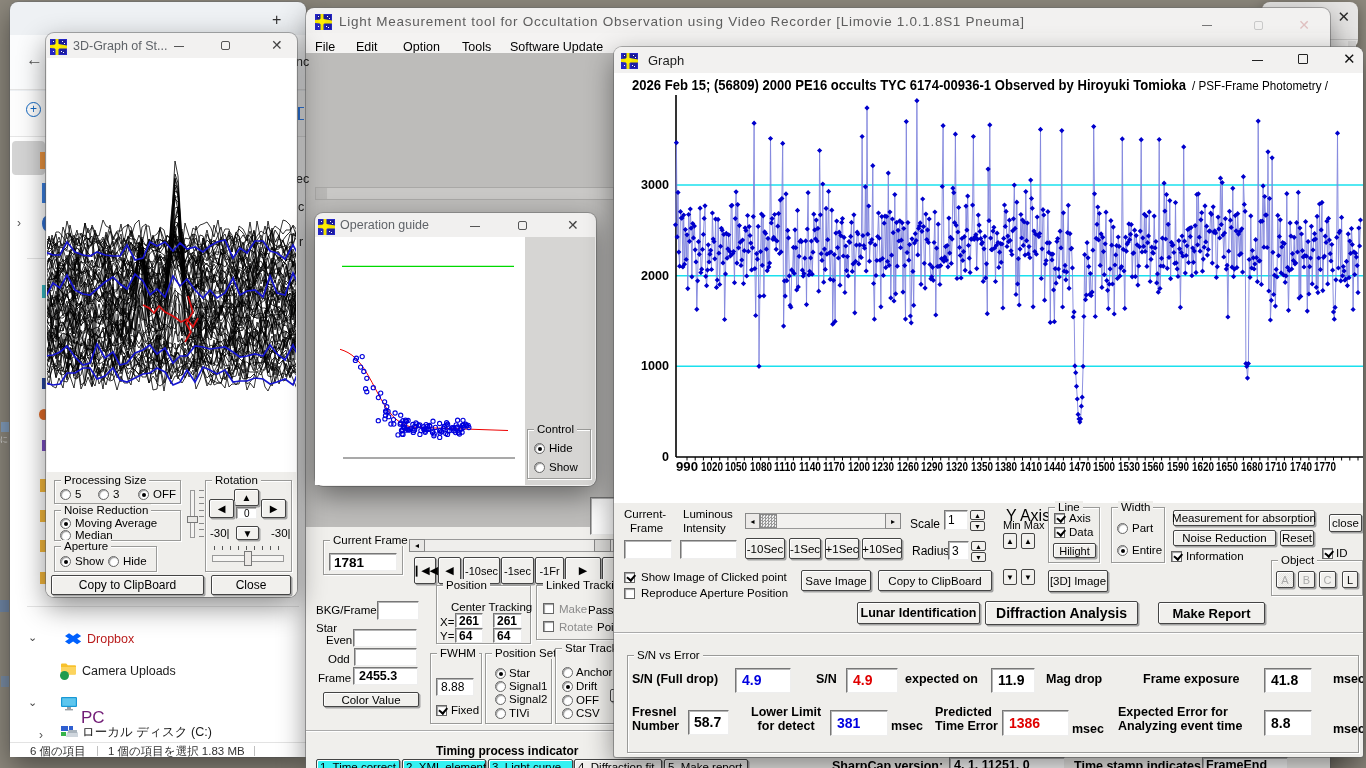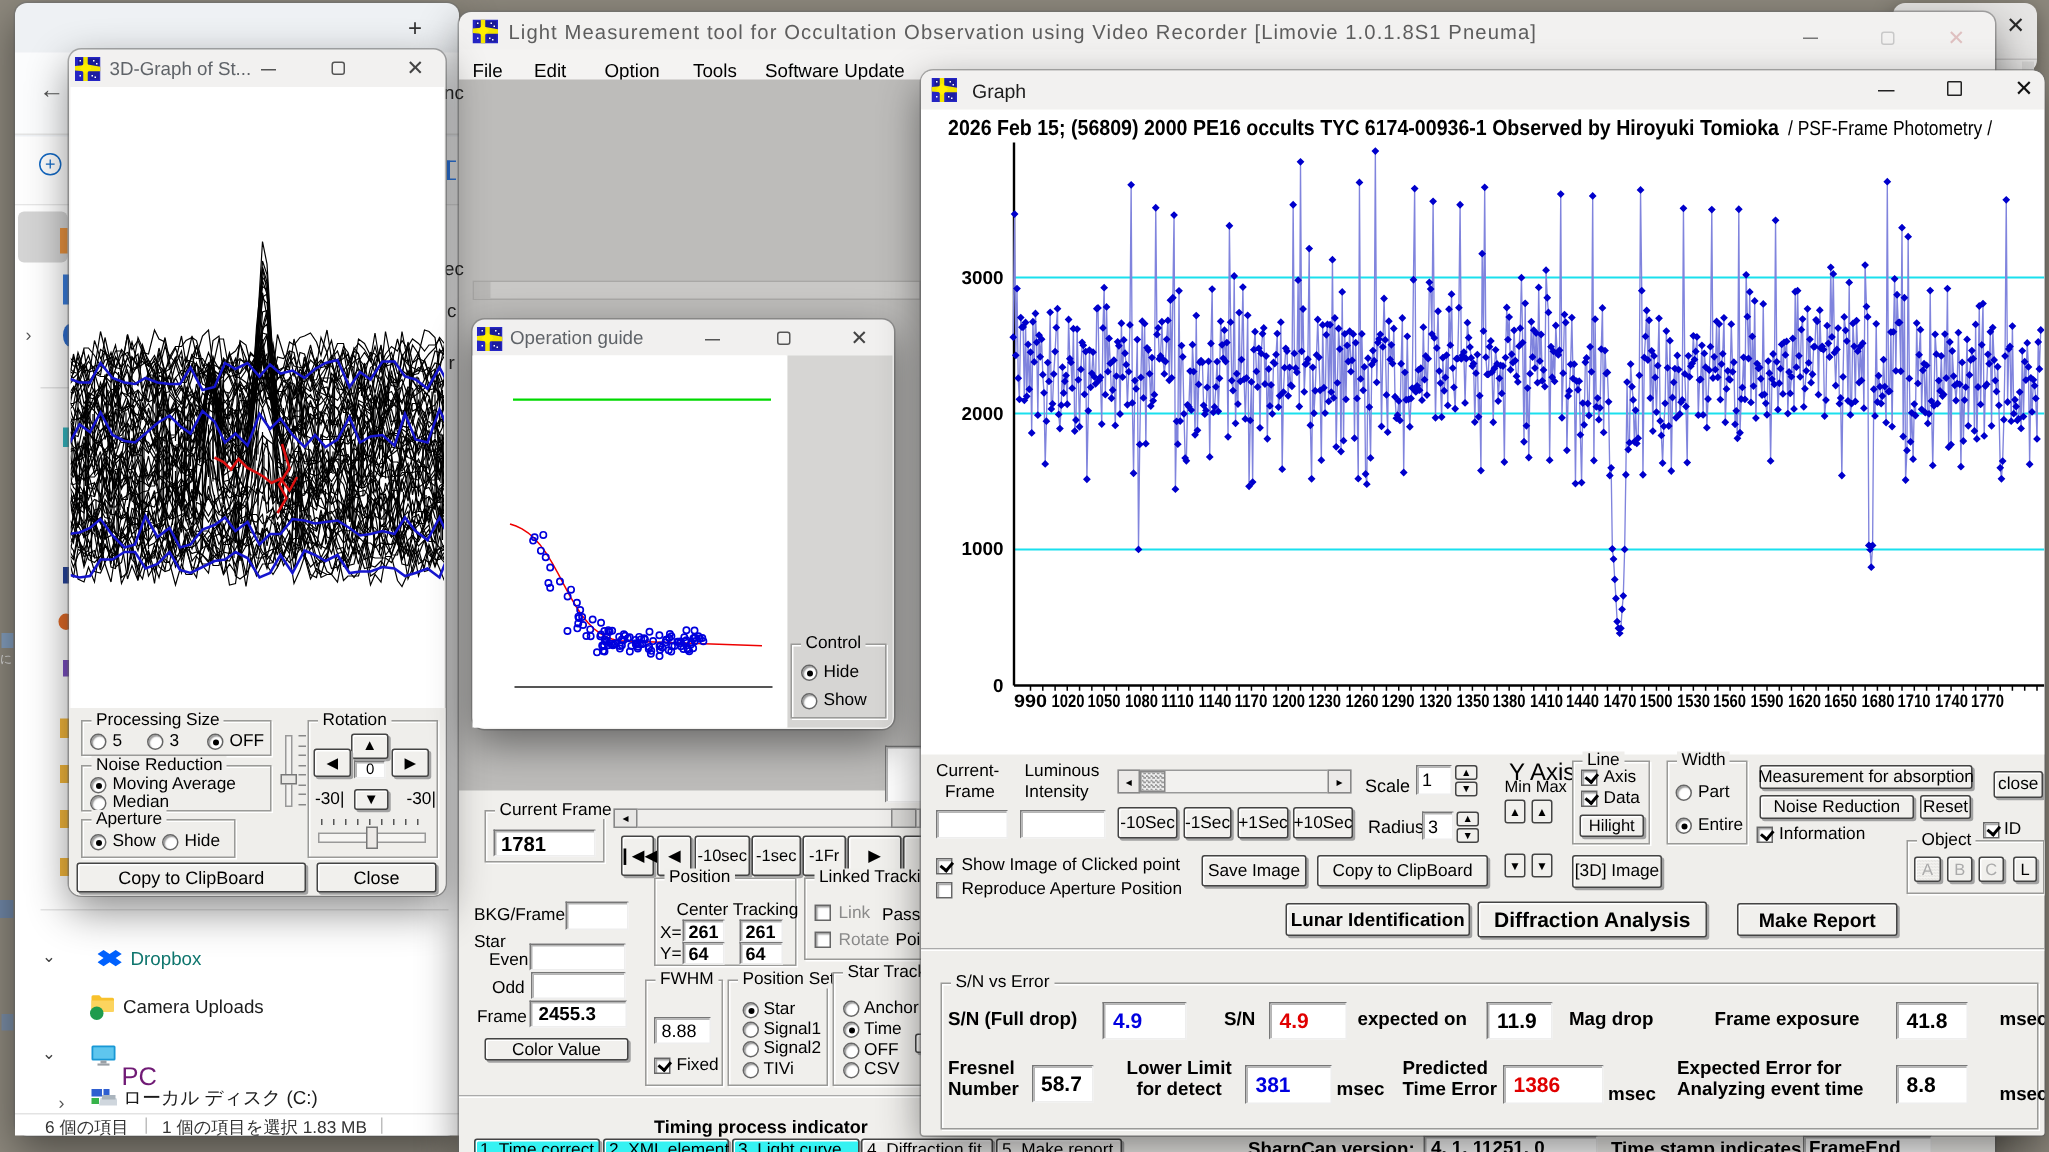--- a/index.html
+++ b/index.html
@@ -67,21 +67,21 @@
 <div class="abs" style="left:32px;top:438px;width:9px;height:11px;background:#7a4fc0"></div>
 <div class="abs" style="left:30px;top:477px;width:6px;height:13px;background:#f2b63c"></div>
 <div class="abs" style="left:30px;top:508px;width:6px;height:12px;background:#f2b63c"></div>
 <div class="abs" style="left:30px;top:538px;width:6px;height:12px;background:#f2b63c"></div>
 <div class="abs" style="left:30px;top:570px;width:6px;height:12px;background:#f2b63c"></div>
 <div class="abs" style="left:17px;top:604px;width:272px;height:1px;background:#e5e5e5"></div>
 <div class="abs" style="left:18px;top:629px;font-size:11px;color:#444">⌄</div>
 <svg class="abs" style="left:55px;top:628px" width="17" height="17" viewBox="0 0 24 24">
       <path d="M6 3 L12 7 L6 11 L0 7 Z M18 3 L24 7 L18 11 L12 7 Z M12 7 L18 11 L12 15 L6 11 Z M6 11 L12 15 L6 19 L0 15 Z M18 11 L24 15 L18 19 L12 15 Z" fill="#0061fe" transform="scale(0.95) translate(0,2)"></path>
     </svg>
-<span class="abs" style="left:77px;top:630px;font-size:12.5px;color:#0f766e">Dropbox</span>
+<span class="abs" style="left:77px;top:630px;font-size:12.5px;color:#b91c1c">Dropbox</span>
 <span class="abs" style="left:50px;top:660px"><svg width="17" height="14" viewBox="0 0 17 14">
         <path d="M1 2.5 Q1 1.5 2 1.5 L6.2 1.5 L7.8 3.2 L15 3.2 Q16 3.2 16 4.2 L16 11.5 Q16 12.5 15 12.5 L2 12.5 Q1 12.5 1 11.5 Z" fill="#f8c12c"></path>
         <path d="M1 5 L16 5 L16 11.5 Q16 12.5 15 12.5 L2 12.5 Q1 12.5 1 11.5 Z" fill="#fcd45e"></path>
       </svg></span>
 <div class="abs" style="left:50px;top:669px;width:9px;height:9px;border-radius:50%;background:#1f9b4d"></div>
 <span class="abs" style="left:72px;top:662px;font-size:12.5px;color:#1b1b1b">Camera Uploads</span>
 <div class="abs" style="left:18px;top:694px;font-size:11px;color:#444">⌄</div>
 <svg class="abs" style="left:50px;top:694px" width="18" height="15" viewBox="0 0 18 15">
       <rect x="1" y="1" width="16" height="10" rx="1" fill="#1898d5"></rect>
       <rect x="2.2" y="2.2" width="13.6" height="7.6" fill="#5ec6ee"></rect>
@@ -185,21 +185,21 @@
 <div class="inp" style="left:149px;top:620px;width:28px;height:15px">
       <span style="position:absolute;left:3px;top:0;font-size:12px;font-weight:bold">64</span>
     </div>
 <div class="inp" style="left:187px;top:620px;width:29px;height:15px">
       <span style="position:absolute;left:3px;top:0;font-size:12px;font-weight:bold">64</span>
     </div>
 <div class="gb" style="left:230px;top:577px;width:85px;height:55px;background:#f0efec">
       <span class="gl">Linked Trackin</span>
     </div>
 <div class="chk" style="left:237px;top:595px"></div>
-    <span class="lab" style="left:253px;top:595px;color:#8a8a8a">Link</span>
+    <span class="lab" style="left:253px;top:595px;color:#8a8a8a">Make</span>
 <span class="lab" style="left:282px;top:596px">Pass</span>
 <div class="chk" style="left:237px;top:613px"></div>
     <span class="lab" style="left:253px;top:613px;color:#8a8a8a">Rotate</span>
 <span class="lab" style="left:291px;top:613px">Poi</span>
 <div class="gb" style="left:124px;top:645px;width:52px;height:71px;background:#f0efec">
       <span class="gl">FWHM</span>
     </div>
 <div class="inp" style="left:130px;top:670px;width:38px;height:18px">
       <span style="position:absolute;left:4px;top:1px;font-size:12px">8.88</span>
     </div>
@@ -215,21 +215,21 @@
     <div class="rad" style="left:189px;top:686px"></div>
     <span class="lab" style="left:203px;top:685px">Signal2</span>
     <div class="rad" style="left:189px;top:700px"></div>
     <span class="lab" style="left:203px;top:699px">TIVi</span>
     <div class="gb" style="left:249px;top:640px;width:62px;height:76px;background:#f0efec">
       <span class="gl">Star Trackin</span>
     </div>
     <div class="rad" style="left:256px;top:659px"></div>
     <span class="lab" style="left:270px;top:658px">Anchor</span>
     <div class="rad on" style="left:256px;top:673px"></div>
-    <span class="lab" style="left:270px;top:672px">Time</span>
+    <span class="lab" style="left:270px;top:672px">Drift</span>
     <div class="rad" style="left:256px;top:687px"></div>
     <span class="lab" style="left:270px;top:686px">OFF</span>
     <div class="rad" style="left:256px;top:700px"></div>
     <span class="lab" style="left:270px;top:699px">CSV</span>
     <div class="btn" style="left:304px;top:681px;width:12px;height:13px;font-size:9px;color:#777">5</div>
     <div class="abs" style="left:0;top:722px;width:1024px;height:2px;border-top:1px solid #aaa;border-bottom:1px solid #fff"></div>
 <span class="labb" style="left:130px;top:736px;font-size:12px">Timing process indicator</span>
     <div class="btn" style="left:10px;top:751px;width:84px;height:16px;background:#35f2f2;font-size:11.5px;justify-content:flex-start;padding-left:3px">1. Time correct</div>
     <div class="btn" style="left:96px;top:751px;width:84px;height:16px;background:#35f2f2;font-size:11.5px;justify-content:flex-start;padding-left:3px">2. XML element</div>
     <div class="btn" style="left:182px;top:751px;width:85px;height:16px;background:#35f2f2;font-size:11.5px;justify-content:flex-start;padding-left:3px">3. Light curve</div>

